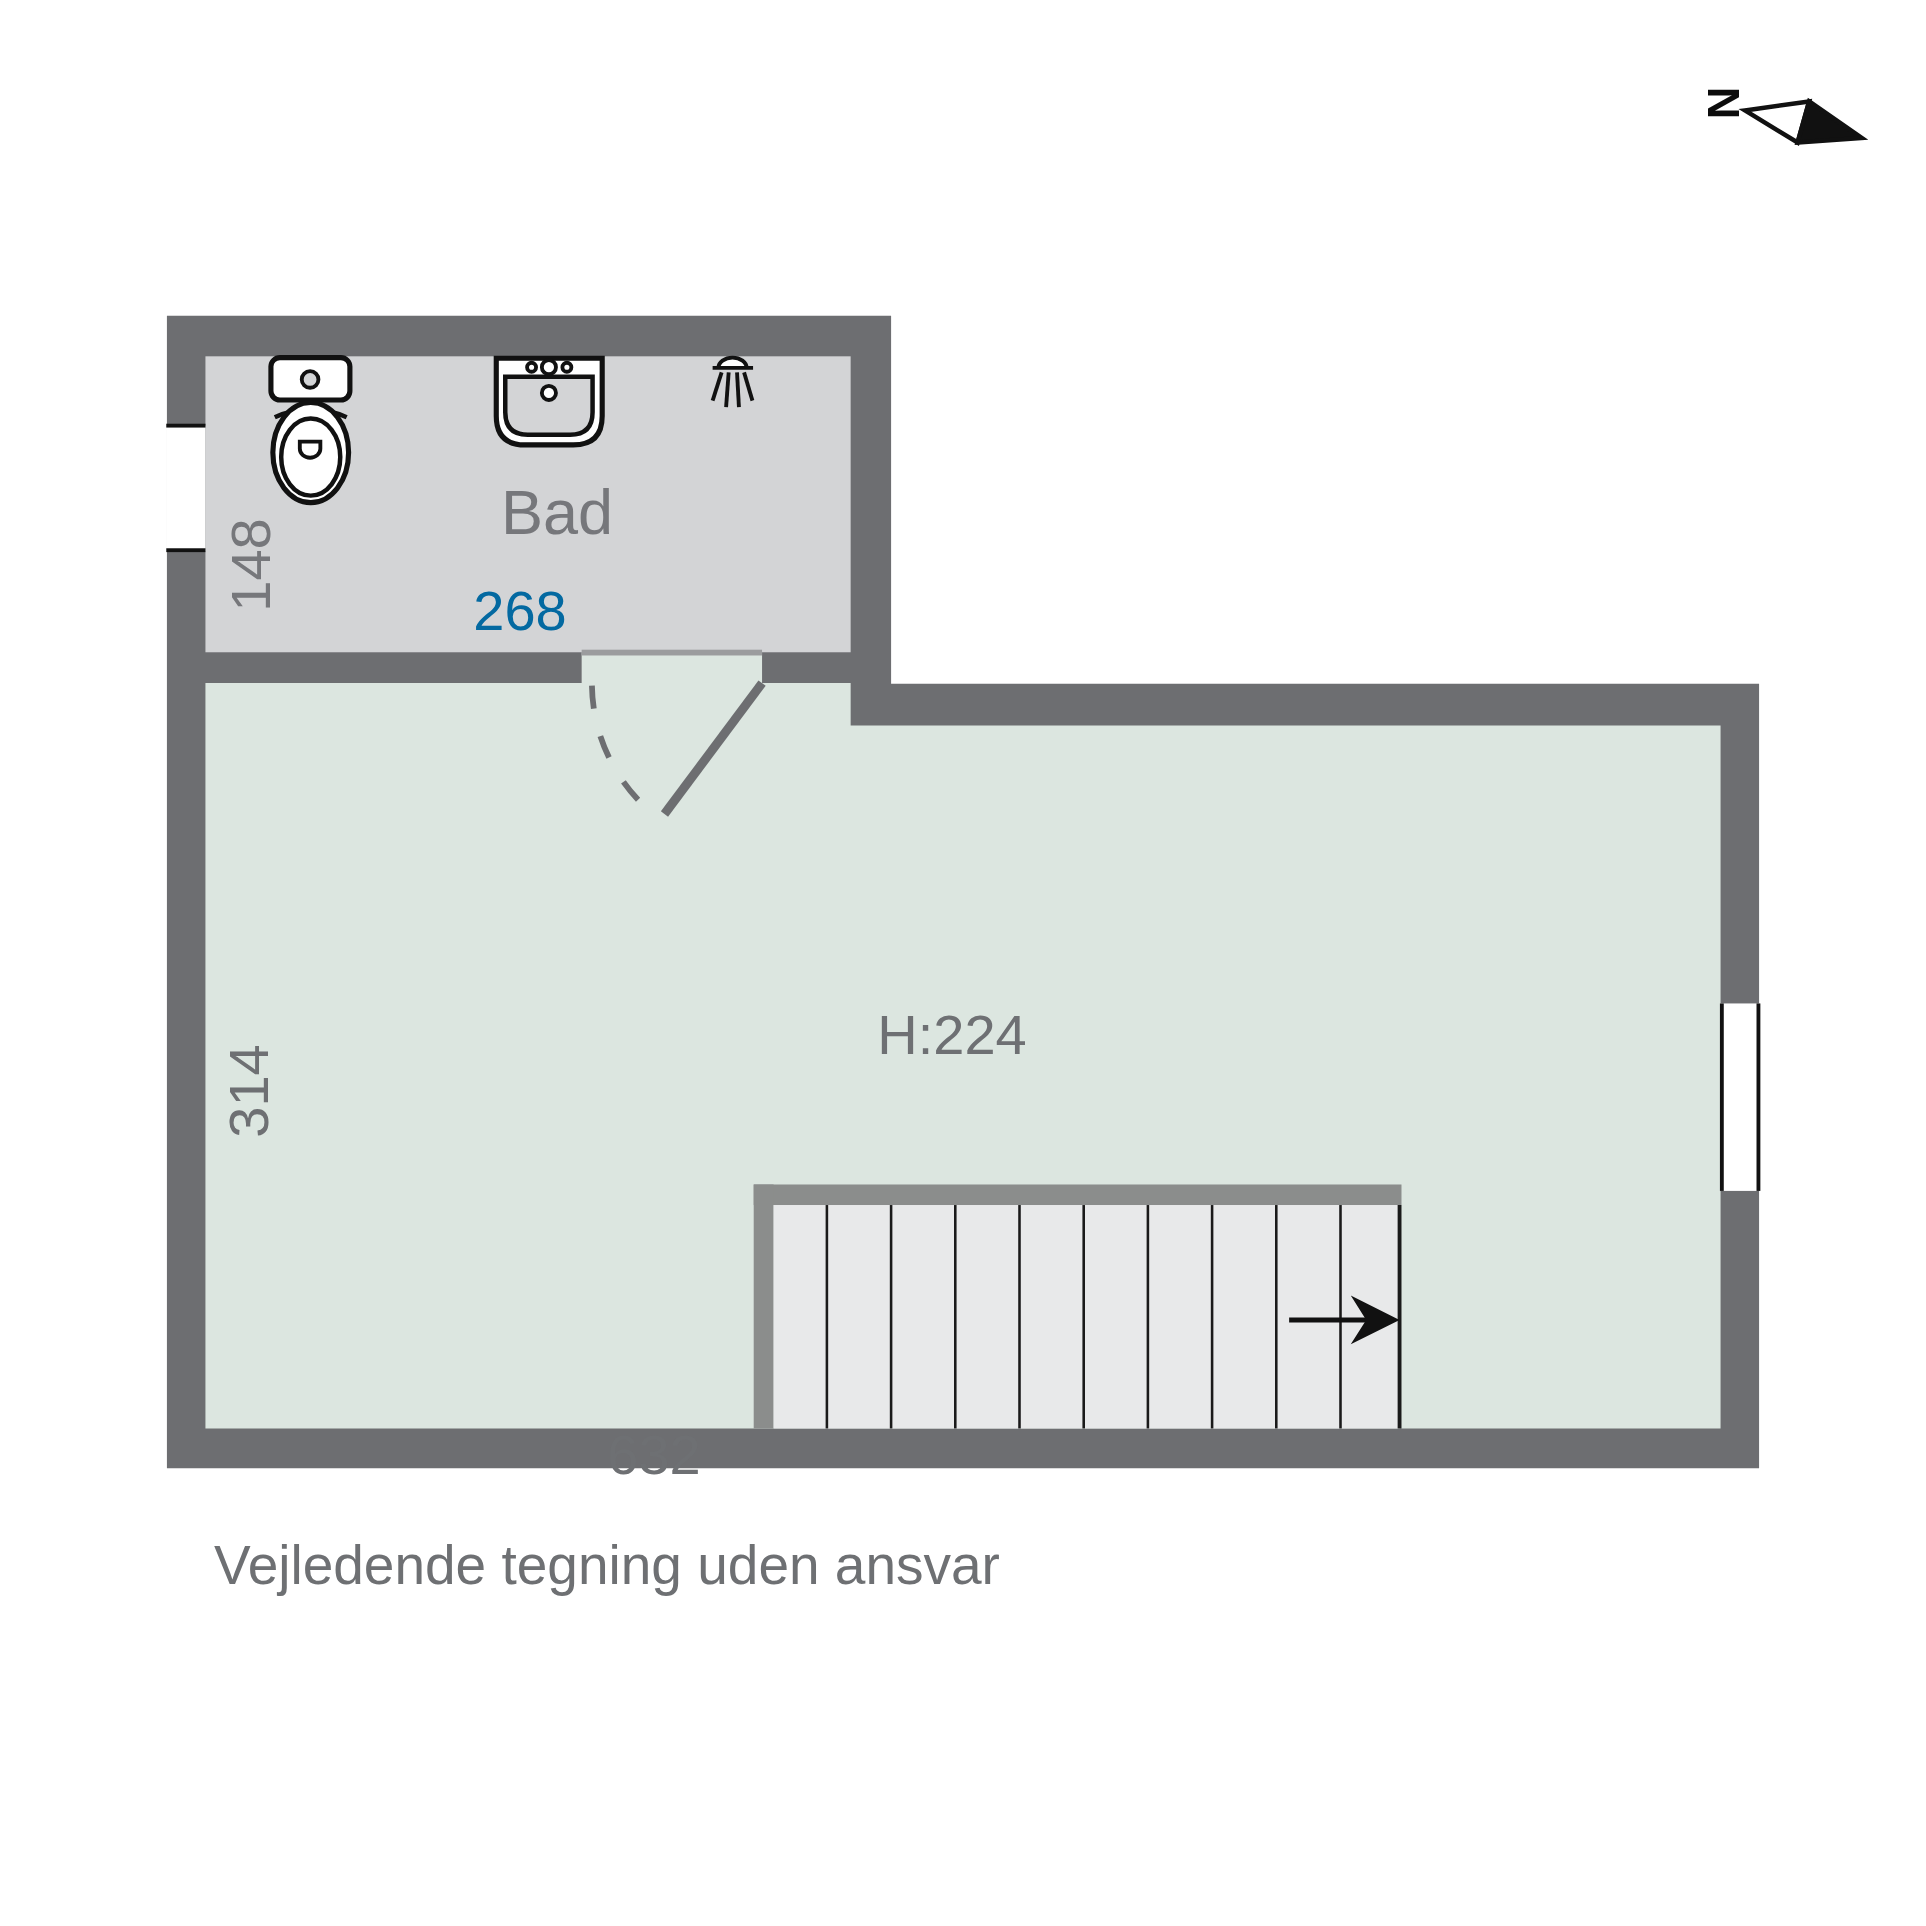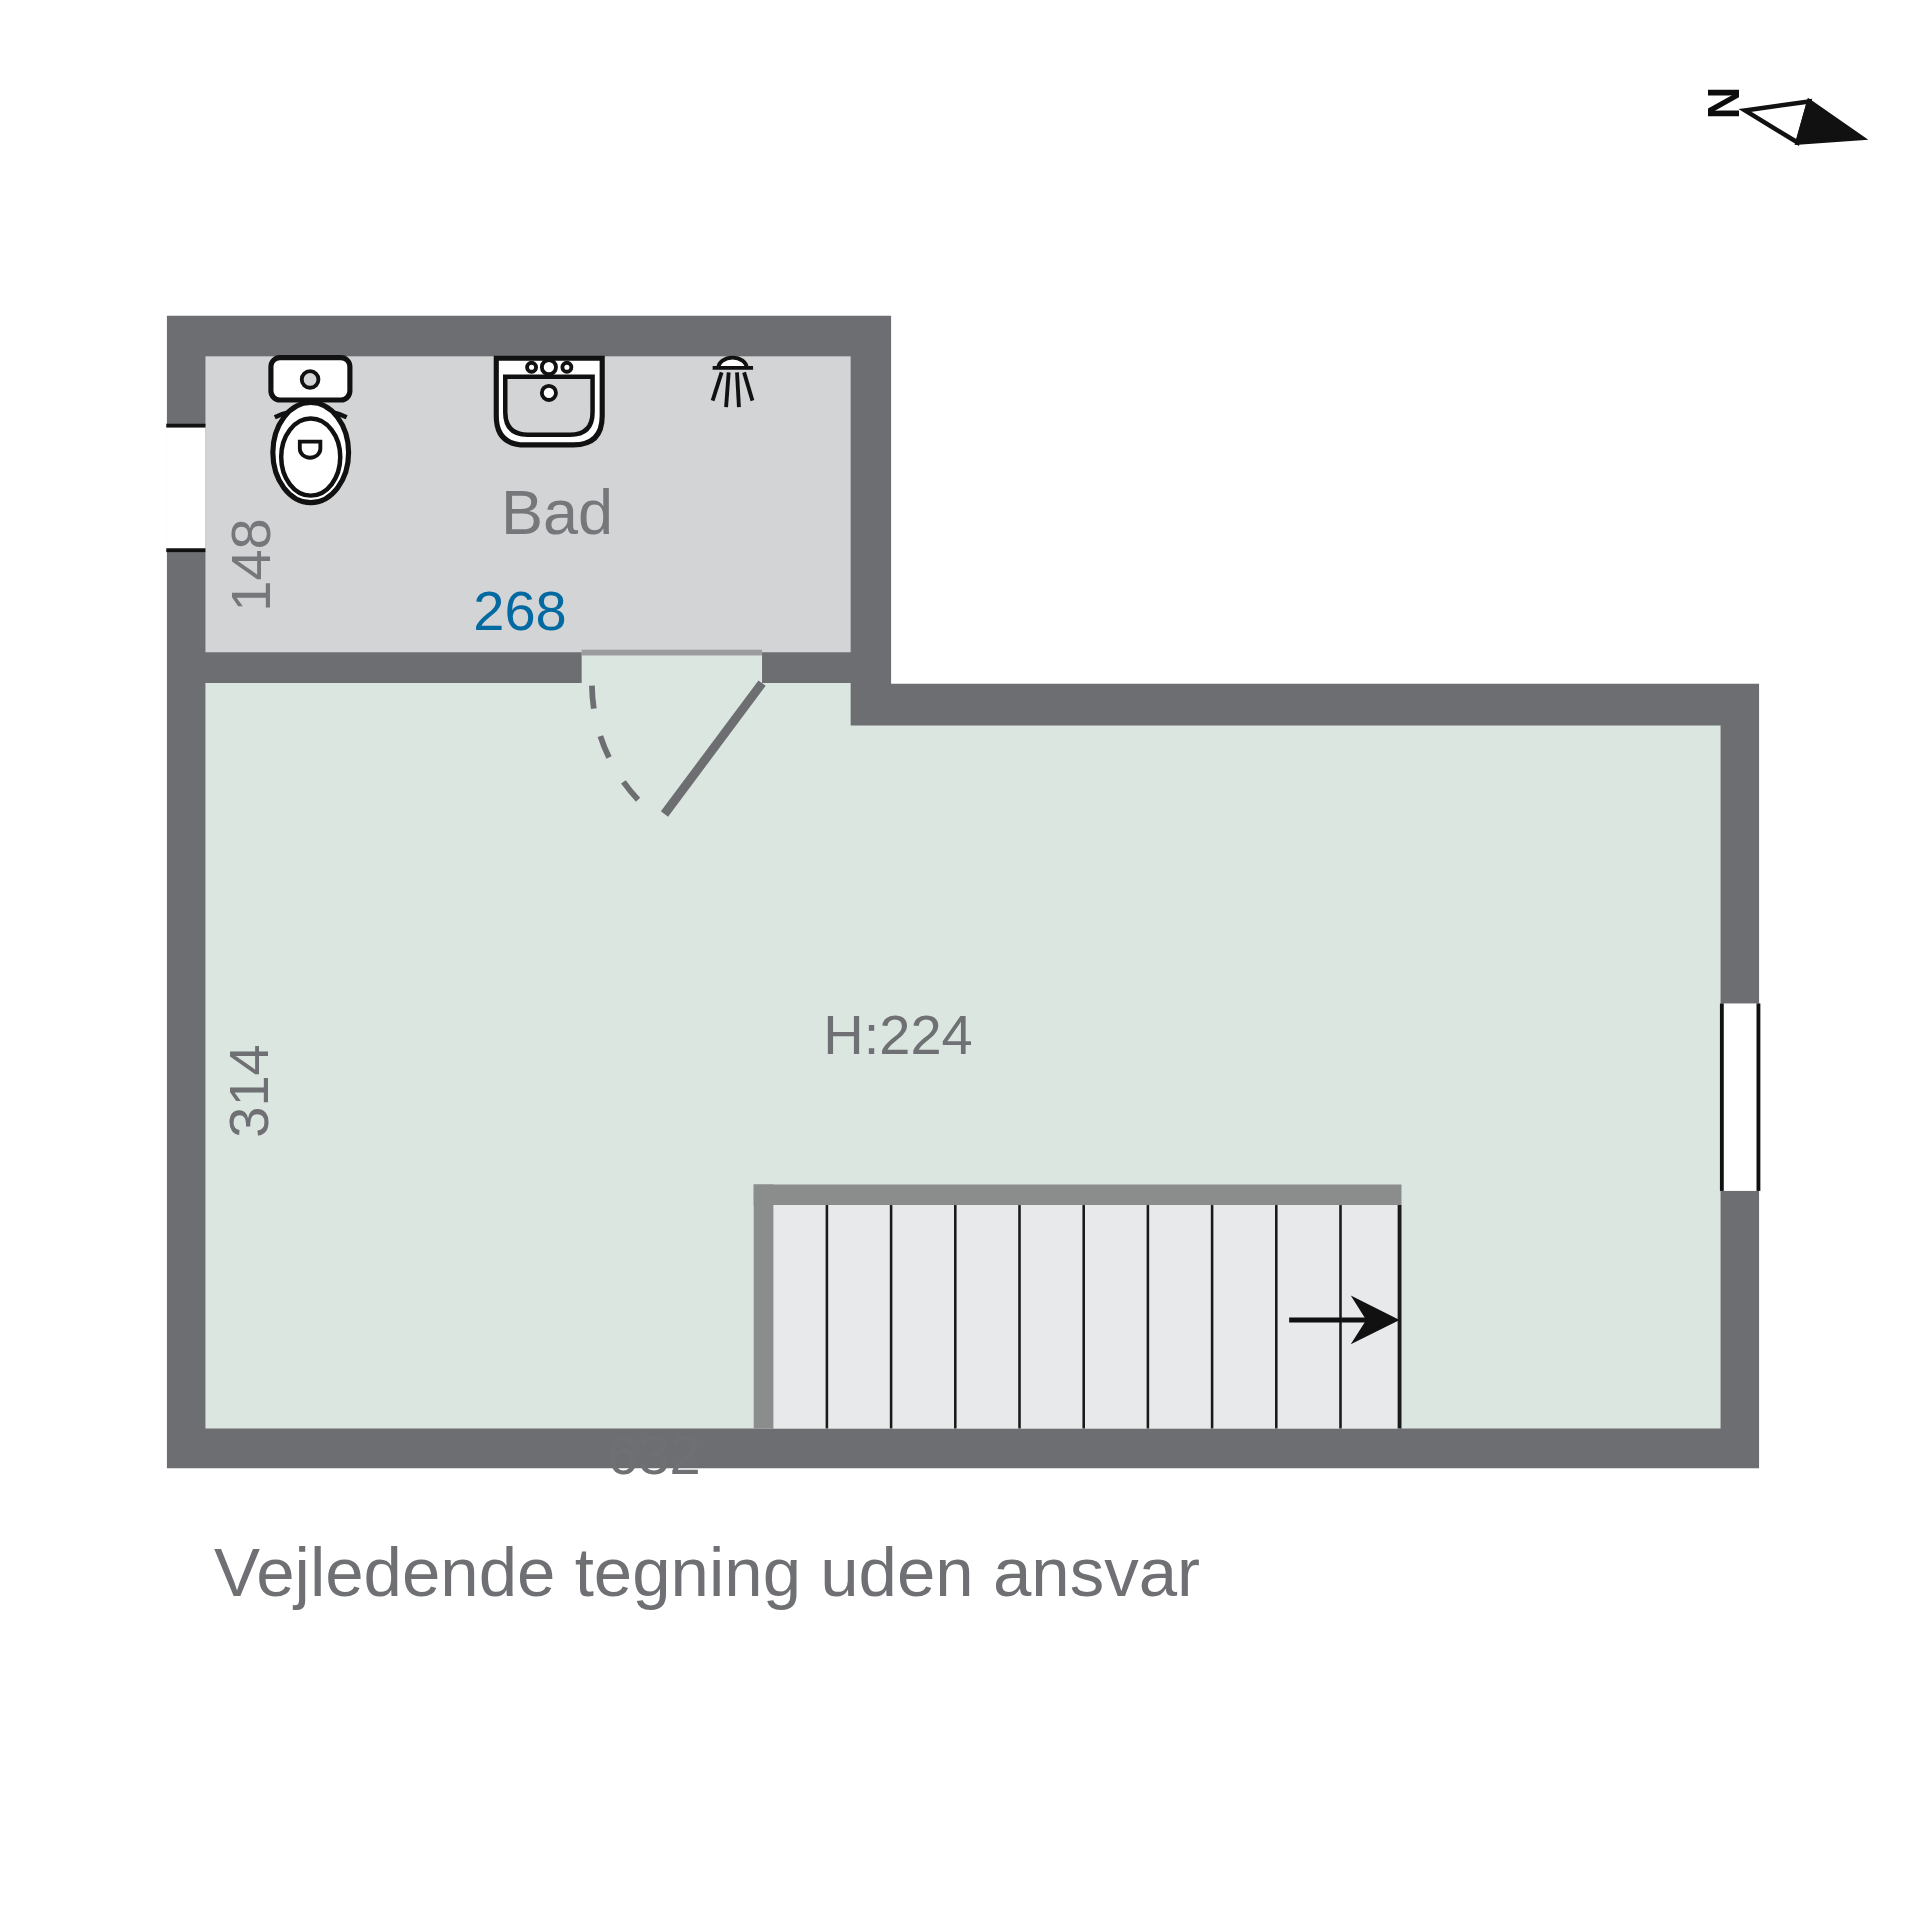--- a/index.html
+++ b/index.html
@@ -5,21 +5,21 @@
   html,body{margin:0;padding:0;background:#ffffff;}
   .canvas{position:relative;width:1926px;height:1926px;background:#ffffff;overflow:hidden;
           font-family:"Liberation Sans", sans-serif;}
   .plan-svg{position:absolute;left:0;top:0;}
   .lbl{position:absolute;color:#6e7073;white-space:nowrap;}
   .center{transform:translate(-50%,-50%);}
   .rot{transform:translate(-50%,-50%) rotate(-90deg);}
   .title{position:absolute;left:188px;top:204px;font-size:89px;font-weight:bold;color:#0c0c0c;letter-spacing:0.6px;}
   .room-name{font-size:63px;margin-left:36px;}
   .dim{font-size:56px;}
-  .footer{position:absolute;left:214px;top:1533px;font-size:69px;color:#6e7073;}
+  .footer{position:absolute;left:214px;top:1533px;font-size:55px;color:#6e7073;}
   .north-n{position:absolute;left:1723px;top:103px;font-size:45px;font-weight:bold;color:#0c0c0c;
            transform:translate(-50%,-50%) rotate(90deg);}
 </style>
 </head>
 <body>
 
 <div class="canvas">
 
   <svg class="plan-svg" width="1926" height="1926" viewBox="0 0 3000 3000">
 
@@ -101,19 +101,19 @@
     </g>
   </svg>
 
 
   <div class="north-n">N</div>
 
   <div class="lbl room-name center" style="left:521px;top:512px;color:#76777b;">Bad</div>
   <div class="lbl dim center" style="left:520px;top:610px;color:#0369a1;">268</div>
   <div class="lbl dim rot" style="left:250px;top:565px;color:#76777b;">148</div>
 
-  <div class="lbl dim center" style="left:898px;top:1034px;">H:224</div>
+  <div class="lbl dim center" style="left:952px;top:1034px;">H:224</div>
   <div class="lbl dim rot" style="left:248px;top:1091px;">314</div>
   <div class="lbl dim center" style="left:654px;top:1454px;">632</div>
 
   <div class="footer">Vejledende tegning uden ansvar</div>
 </div>
 
 
 </body></html>

